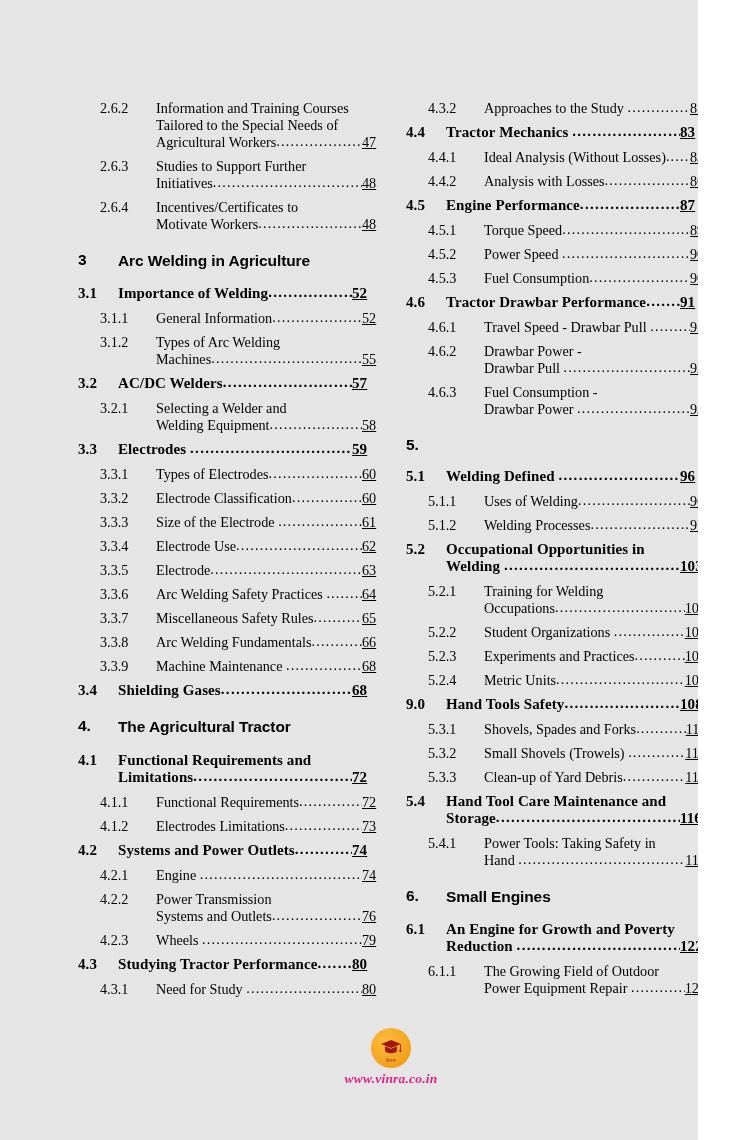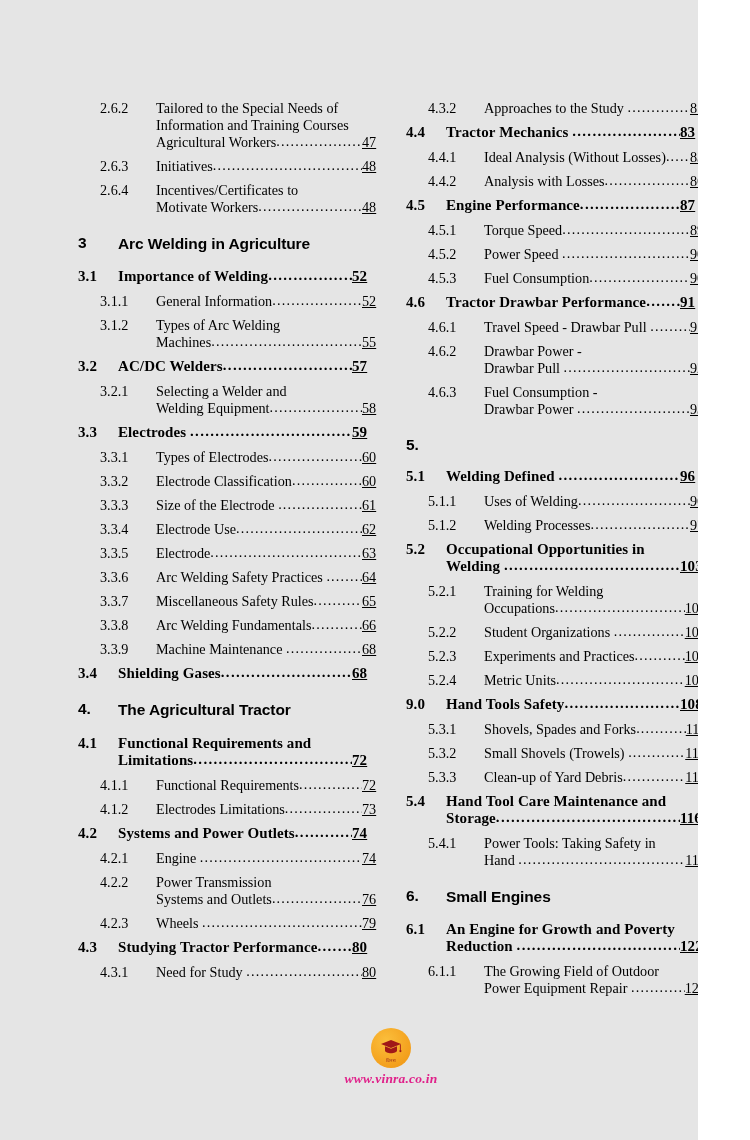--- a/index.html
+++ b/index.html
@@ -152,35 +152,38 @@
 <body>
 
 <div class="page">
 
   <div class="columns">
     <div class="col col-left" id="col-left">
         <div class="entry subsection">
           <div class="num">2.6.2</div>
           <div class="body">
             <div class="lnrow">
+              <span class="txt">Information and Training Courses</span>
+            </div>
+            <div class="lnrow">
               <span class="txt">Tailored to the Special Needs of</span>
             </div>
             <div class="lnrow">
-              <span class="txt">Information and Training Courses</span>
-            </div>
-            <div class="lnrow">
               <span class="txt">Agricultural Workers</span>
               <span class="leader">..........................................................................................</span>
               <span class="pg">47</span>
             </div>
           </div>
         </div>
         <div class="entry subsection">
           <div class="num">2.6.3</div>
           <div class="body">
+            <div class="lnrow">
+              <span class="txt">Studies to Support Further</span>
+            </div>
             <div class="lnrow">
               <span class="txt">Initiatives</span>
               <span class="leader">..........................................................................................</span>
               <span class="pg">48</span>
             </div>
           </div>
         </div>
         <div class="entry subsection">
           <div class="num">2.6.4</div>
           <div class="body">

